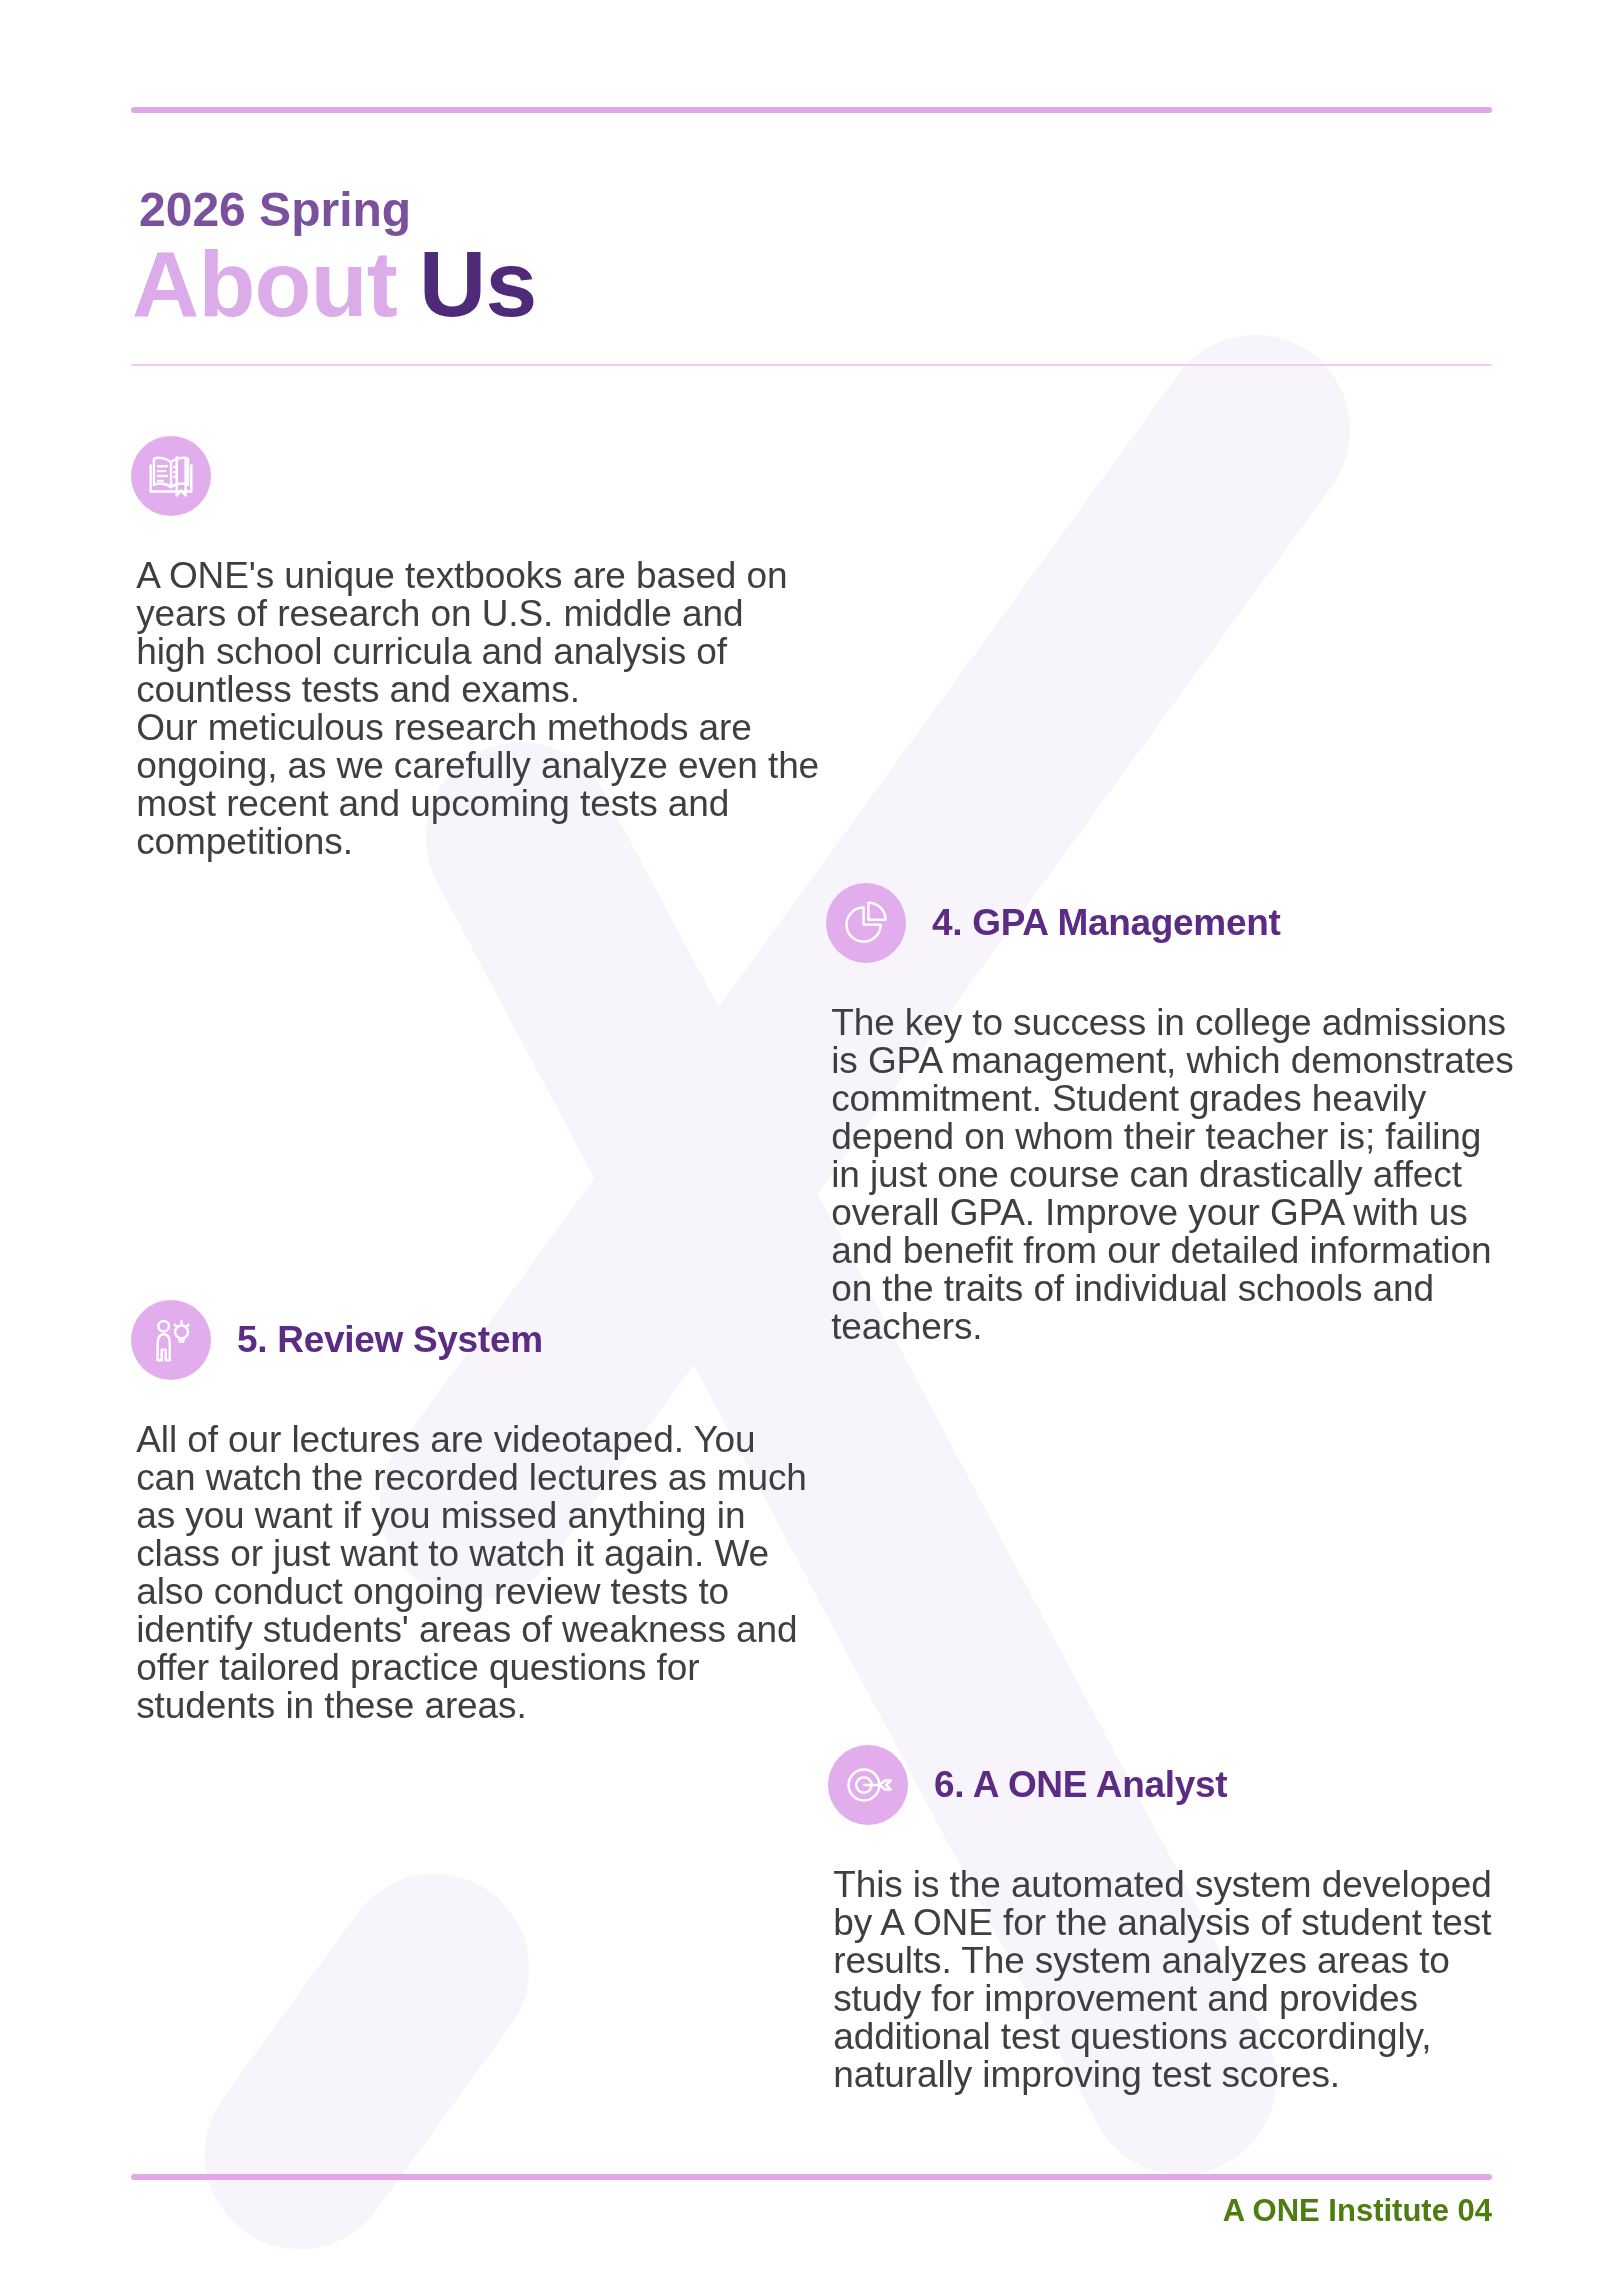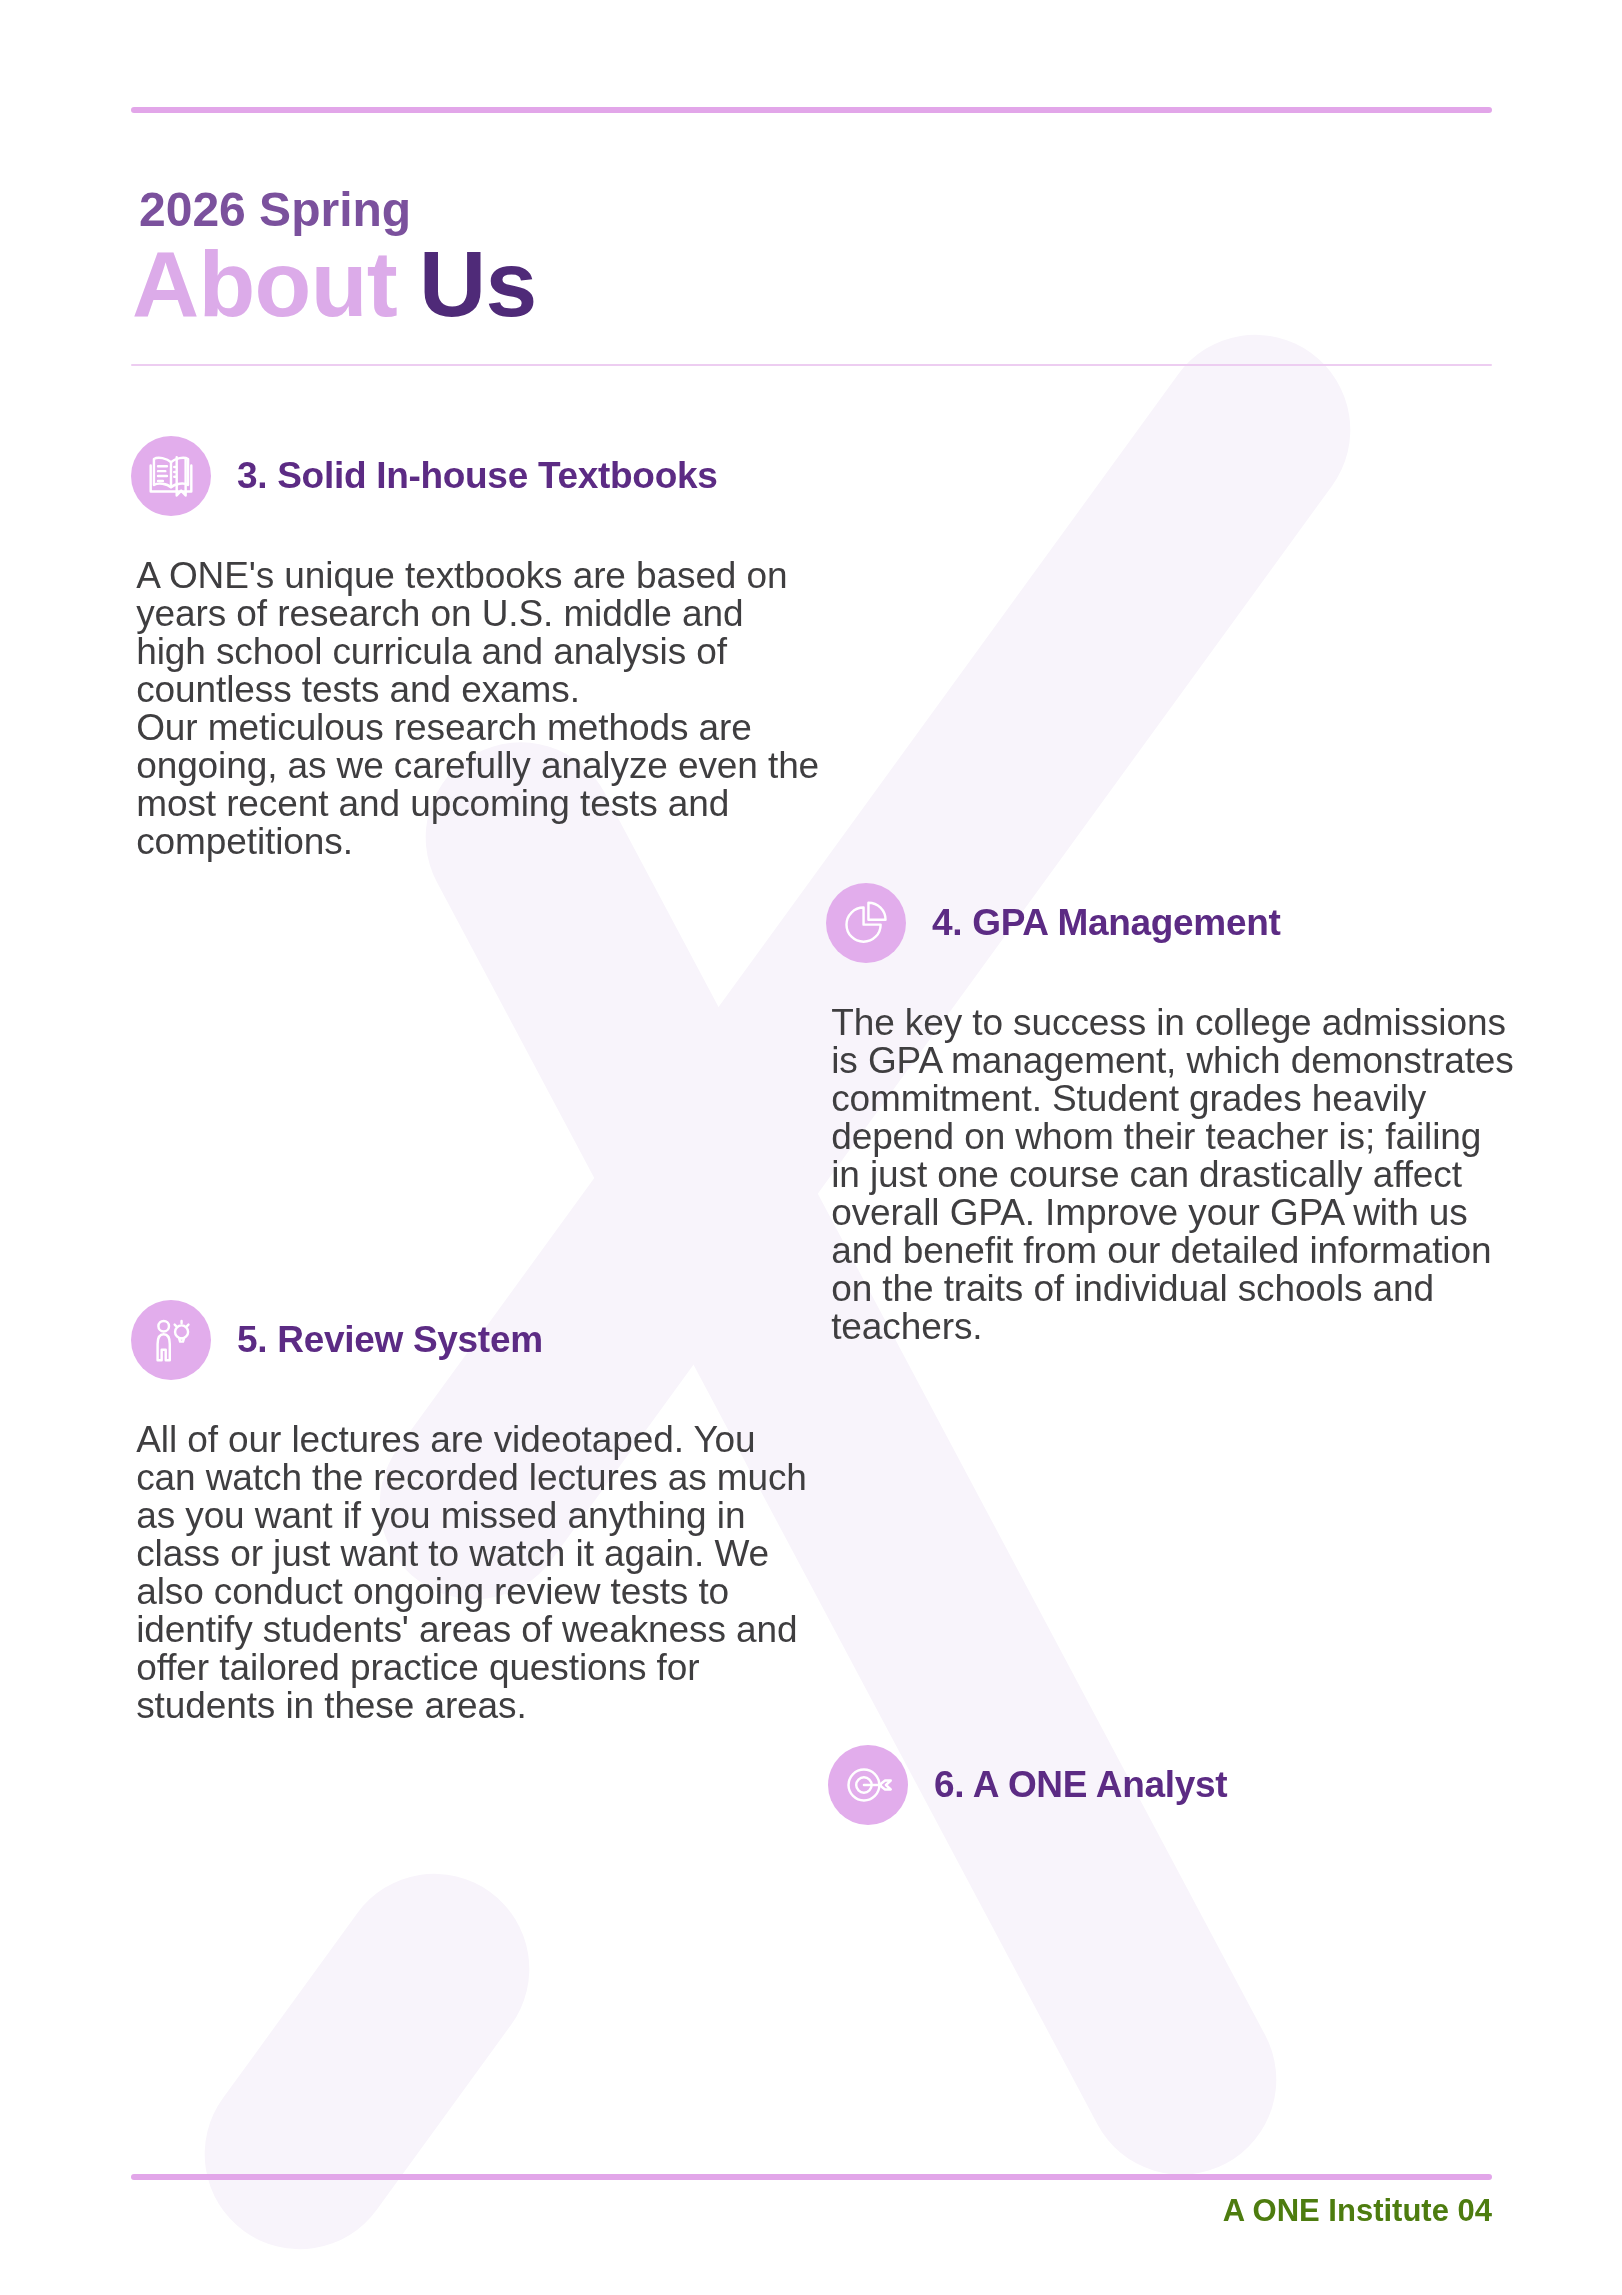--- a/index.html
+++ b/index.html
@@ -89,21 +89,20 @@
       <div class="icon-circle">
         <svg viewBox="0 0 64 64">
           <path d="M32 15 C27 10 16 8 11 11 L11 43 C16 40 27 41 32 46 C37 41 48 40 53 43 L53 11 C48 8 37 10 32 15 Z"></path>
           <path d="M32 15 L32 44"></path>
           <path d="M7 19 L7 51 L57 51 L57 19"></path>
           <path d="M16 20 L27 20 M16 26 L25 26 M16 32 L27 32 M16 38 L22 38"></path>
           <path d="M39 9 L39 56 L44.5 50 L50 56 L50 10"></path>
           <path d="M36 21 L37.5 21 M36 27 L37.5 27 M36 33 L37.5 33"></path>
         </svg>
       </div>
-      <h2 class="section-heading">3. Solid In-house Textbooks</h2>
     </div>
     <p class="section-body">A ONE's unique textbooks are based on years of research on U.S. middle and high school curricula and analysis of countless tests and exams.
 Our meticulous research methods are ongoing, as we carefully analyze even the most recent and upcoming tests and competitions.</p>
   </section>
 
   <section class="section sec4">
     <div class="section-header">
       <div class="icon-circle">
         <svg viewBox="0 0 64 64">
           <path d="M29 13 A21 21 0 1 0 50 34 L29 34 Z"></path>
@@ -136,19 +135,20 @@
       <div class="icon-circle">
         <svg viewBox="0 0 64 64">
           <circle cx="27" cy="32" r="19"></circle>
           <circle cx="27" cy="32" r="9.5"></circle>
           <path d="M27 32 L48 32"></path>
           <path d="M46 32 L53 26.5 L60 26.5 L54 32 L60 37.5 L53 37.5 Z"></path>
         </svg>
       </div>
       <h2 class="section-heading">6. A ONE Analyst</h2>
     </div>
+    <p class="section-body">This is the automated system developed by A ONE for the analysis of student test results. The system analyzes areas to study for improvement and provides additional test questions accordingly, naturally improving test scores.</p>
   </section>
 
   <div class="rule rule-bottom"></div>
   <div class="footer-text">A ONE Institute 04</div>
 
 </div>
 
 
 </body></html>

